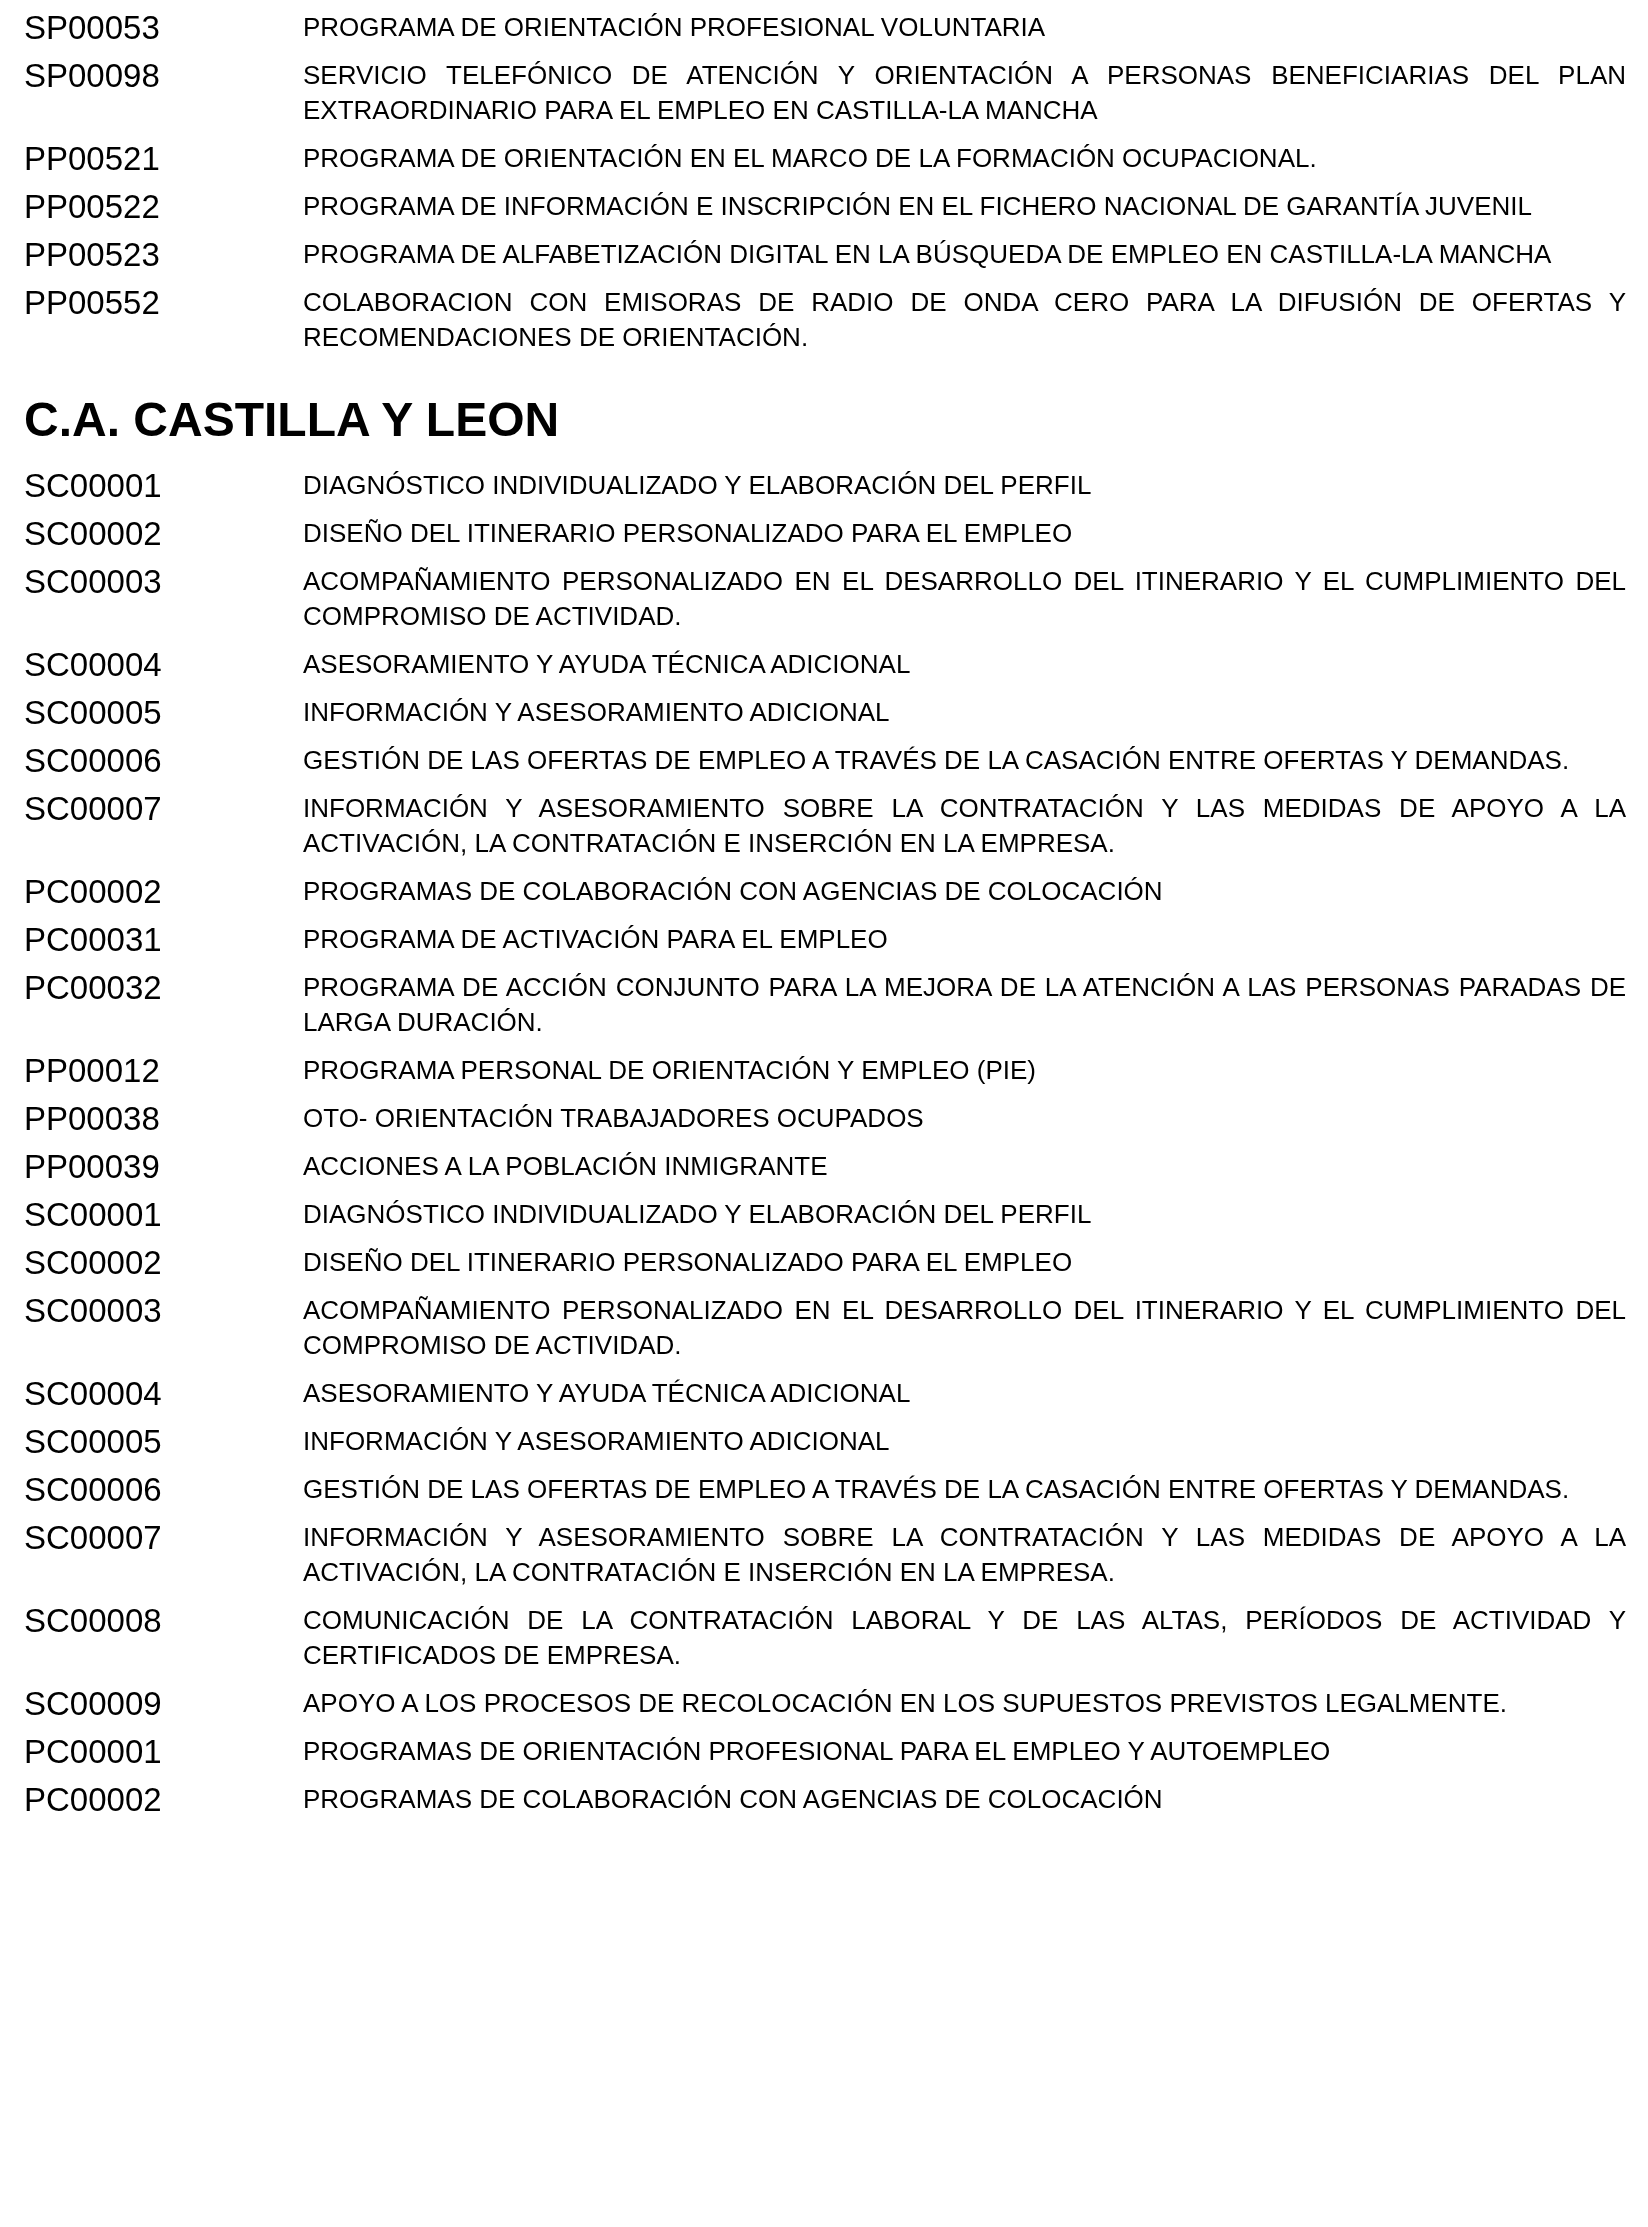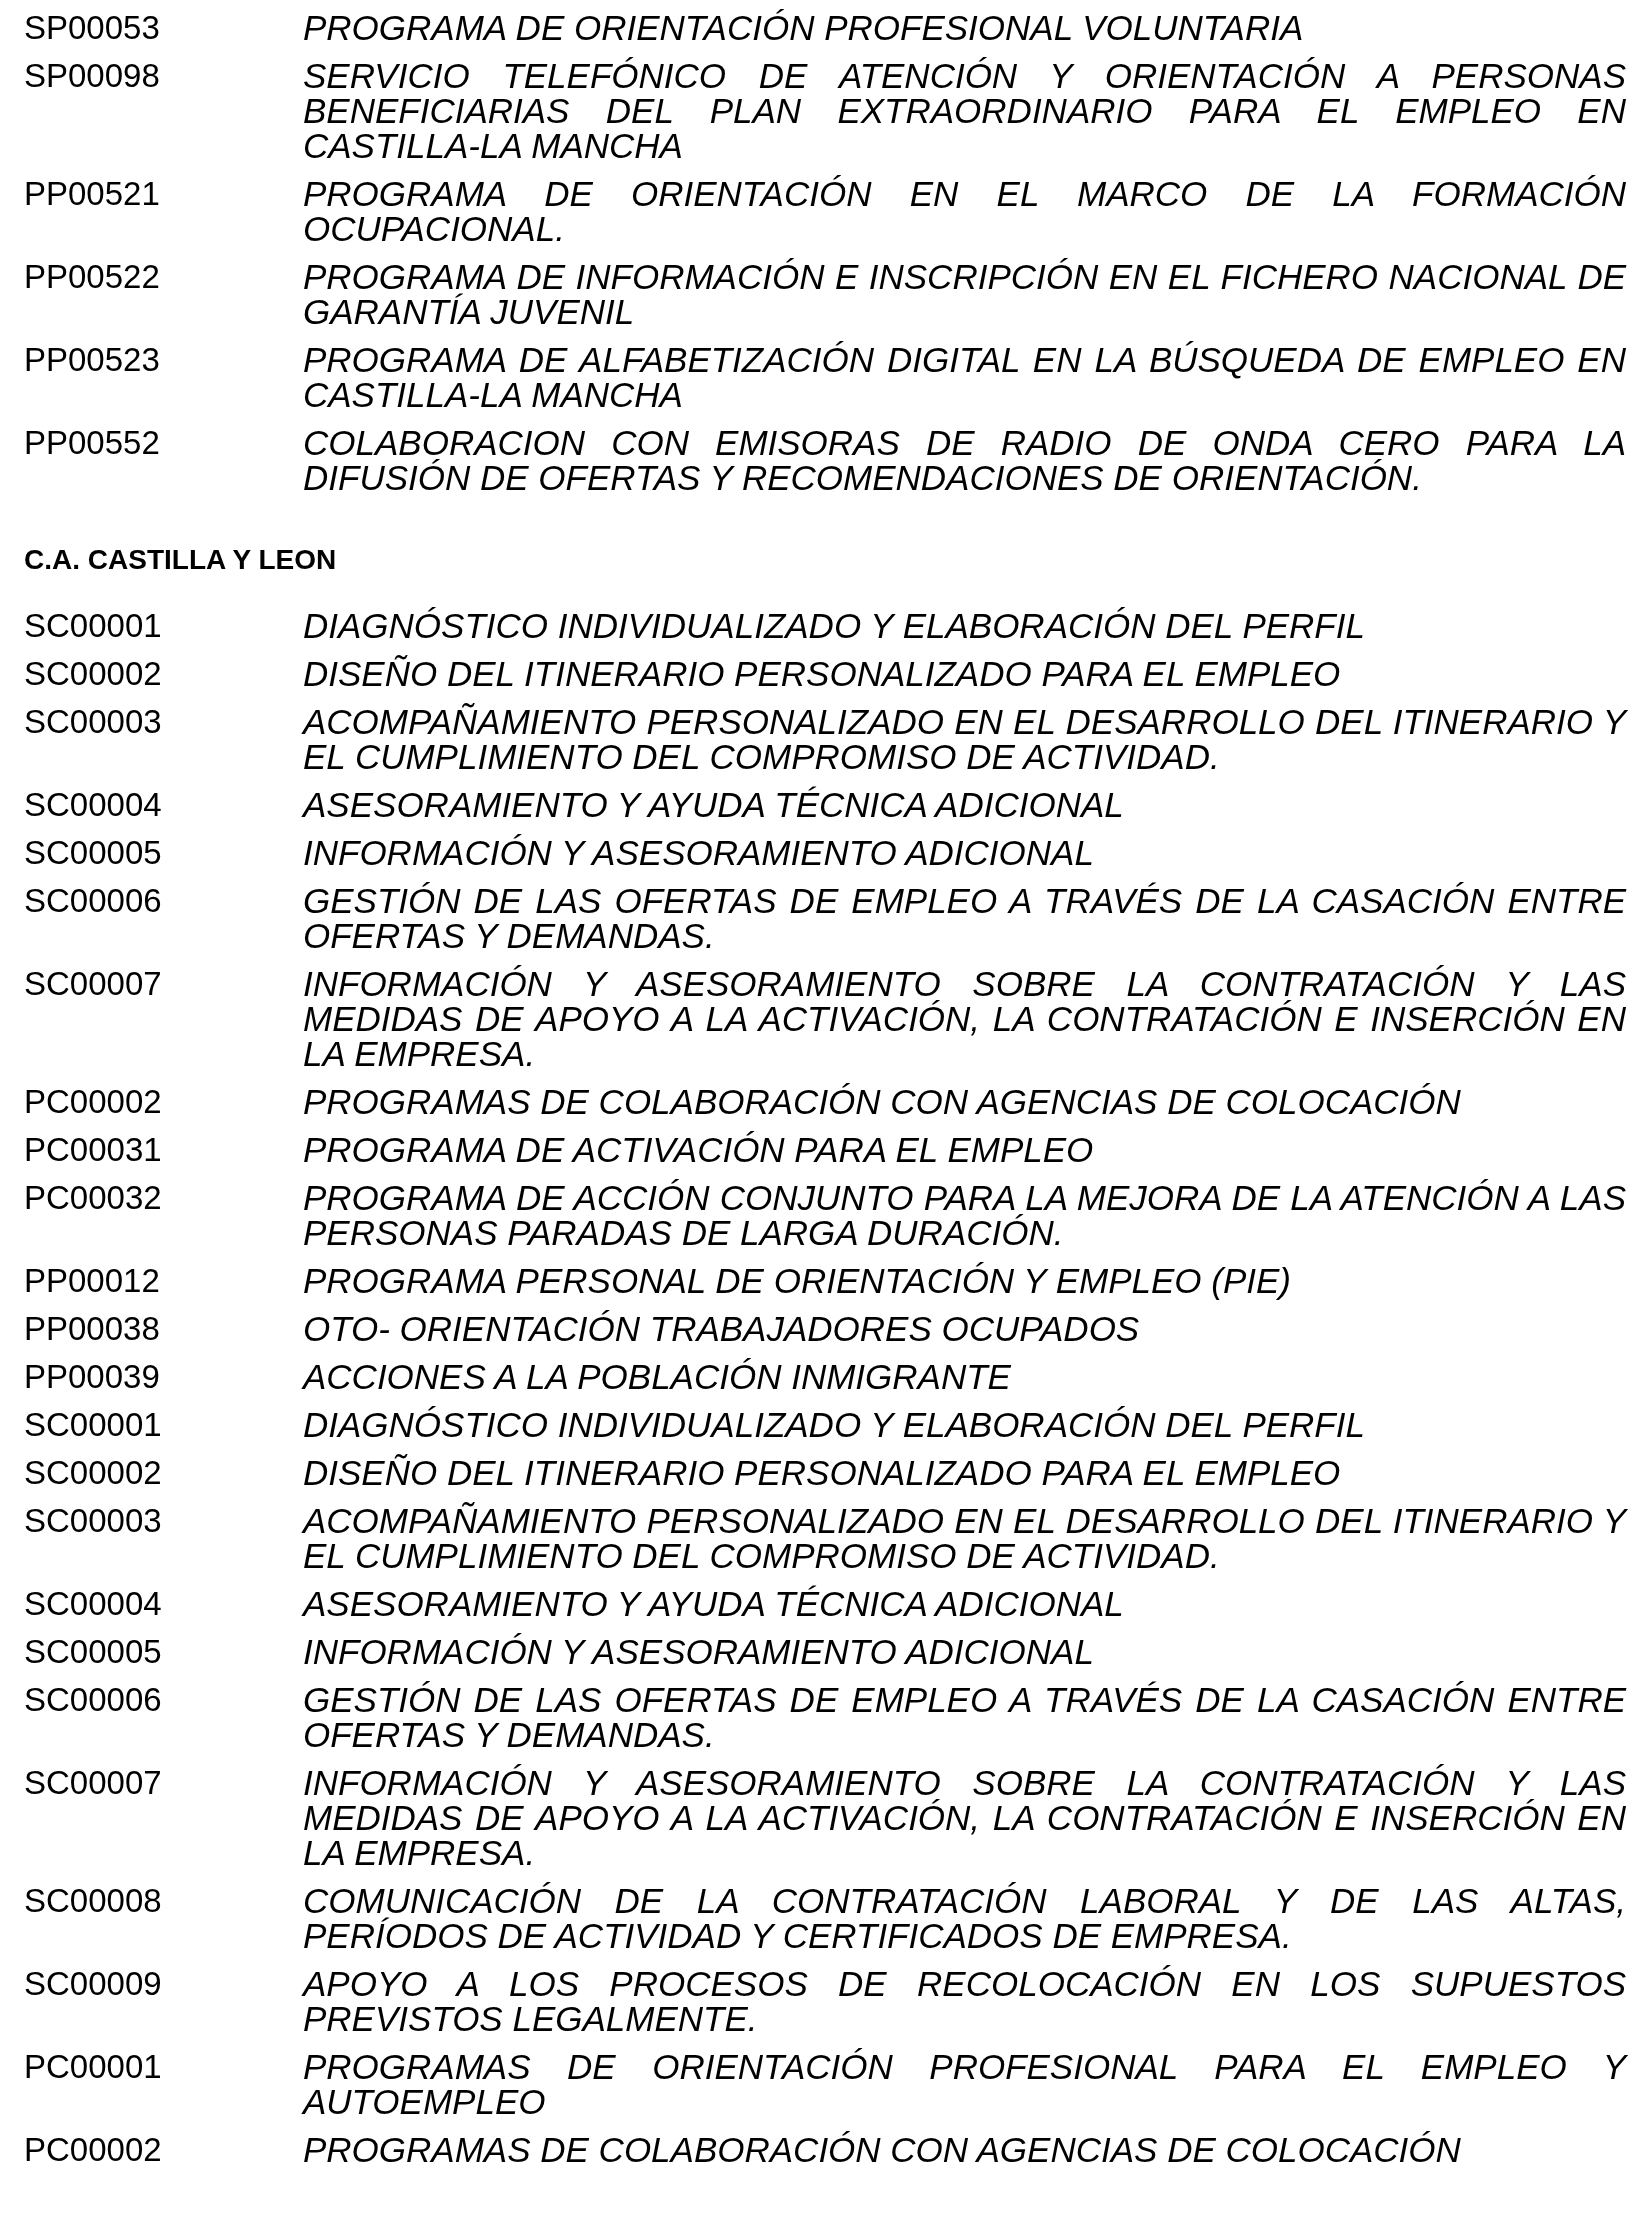--- a/index.html
+++ b/index.html
@@ -13,21 +13,21 @@
     height: 2195px;
     box-sizing: border-box;
     padding: 9.6px 0 0 24px;
     overflow: hidden;
     background: #ffffff;
     color: #000000;
     font-family: "Liberation Sans", "DejaVu Sans", sans-serif;
   }
   .section { margin: 0; padding: 0; }
   .section-heading {
-    font-size: 28px;
+    font-size: 48px;
     font-weight: bold;
     line-height: 45px;
     margin: 42px 0 26px 0;
     letter-spacing: 0;
     white-space: nowrap;
   }
   .section:first-child .section-heading { margin-top: 0; }
   .entries { margin: 0; padding: 0; }
   .entry {
     display: flex;
@@ -37,26 +37,25 @@
   .code {
     flex: 0 0 279px;
     width: 279px;
     font-size: 33px;
     line-height: 35px;
     white-space: nowrap;
   }
   .desc {
     flex: 0 0 1323px;
     width: 1323px;
-    font-size: 35px;
+    font-size: 26px;
     line-height: 35px;
     text-align: justify;
     text-justify: inter-word;
     hyphens: none;
-    font-style: italic;
   }
 </style>
 </head>
 <body>
 
 <main class="page">
   <div id="sections-root">
   <section class="section">
 
     <div class="entries">

